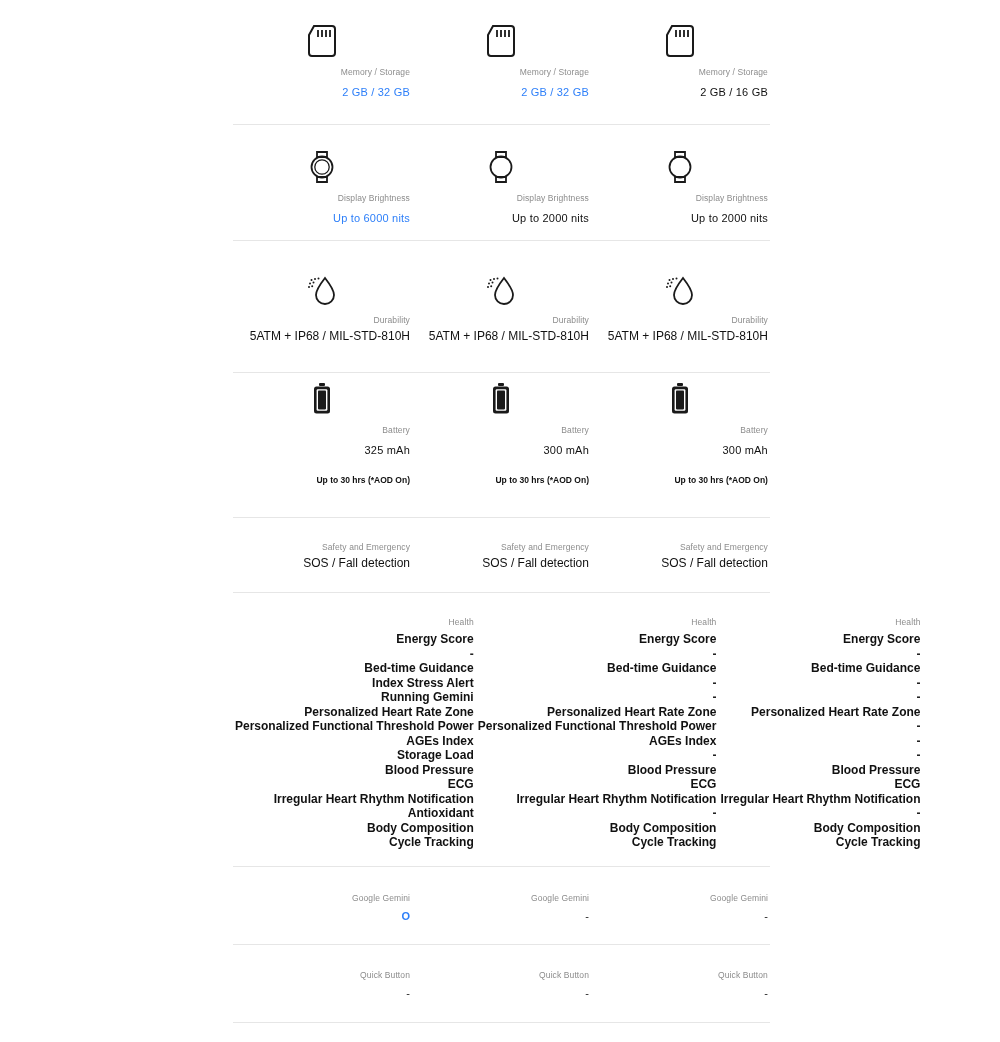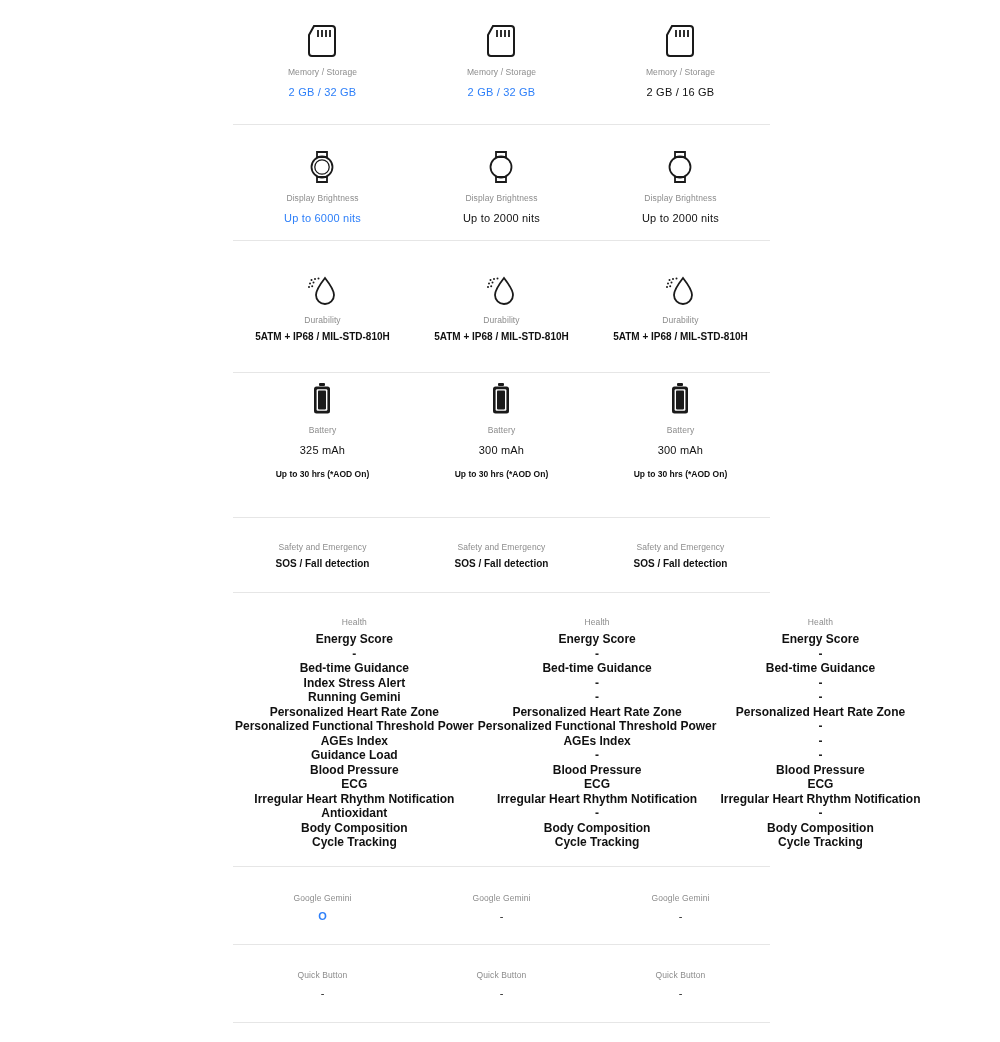--- a/index.html
+++ b/index.html
@@ -30,21 +30,21 @@
     width:537px;
     height:1px;
     background:#e6e6e6;
   }
   .cols{
     display:flex;
     width:537px;
   }
   .col{
     flex:0 0 33.3333%;
-    text-align:center;
+    text-align:right;
     box-sizing:border-box;
     padding:0 2px;
   }
   .icon-wrap{
     height:44px;
     display:flex;
     align-items:flex-end;
     justify-content:center;
     margin-bottom:8px;
   }
@@ -59,33 +59,33 @@
   .value-lg{
     font-size:11px;
     font-weight:300;
     line-height:20px;
     letter-spacing:.2px;
     color:#111;
     white-space:nowrap;
   }
   .value-lg.accent{ color:#2d7ff9; }
   .value-sm{
-    font-size:10px;
-    font-weight:700;
+    font-size:12px;
+    font-weight:400;
     line-height:13px;
     letter-spacing:0;
     color:#111;
     white-space:nowrap;
   }
   .value-sub{
     font-size:8.5px;
     font-weight:700;
     line-height:12px;
     color:#111;
-    margin-top:8px;
+    margin-top:14px;
     white-space:nowrap;
   }
   .feat-list{ margin:0;padding:0;list-style:none; }
   .feat-list li{
     font-size:12px;
     font-weight:700;
     line-height:14.5px;
     color:#111;
     white-space:nowrap;
   }
@@ -319,21 +319,21 @@
         <div class="label">Health</div>
         <ul class="feat-list">
             <li>Energy Score</li>
             <li class="dash">-</li>
             <li>Bed-time Guidance</li>
             <li>Index Stress Alert</li>
             <li>Running Gemini</li>
             <li>Personalized Heart Rate Zone</li>
             <li>Personalized Functional Threshold Power</li>
             <li>AGEs Index</li>
-            <li>Guidance Load</li>
+            <li>Storage Load</li>
             <li>Blood Pressure</li>
             <li>ECG</li>
             <li>Irregular Heart Rhythm Notification</li>
             <li>Antioxidant</li>
             <li>Body Composition</li>
             <li>Cycle Tracking</li>
           </ul>
       </div>
       <div class="col">
         <div class="label">Health</div>

